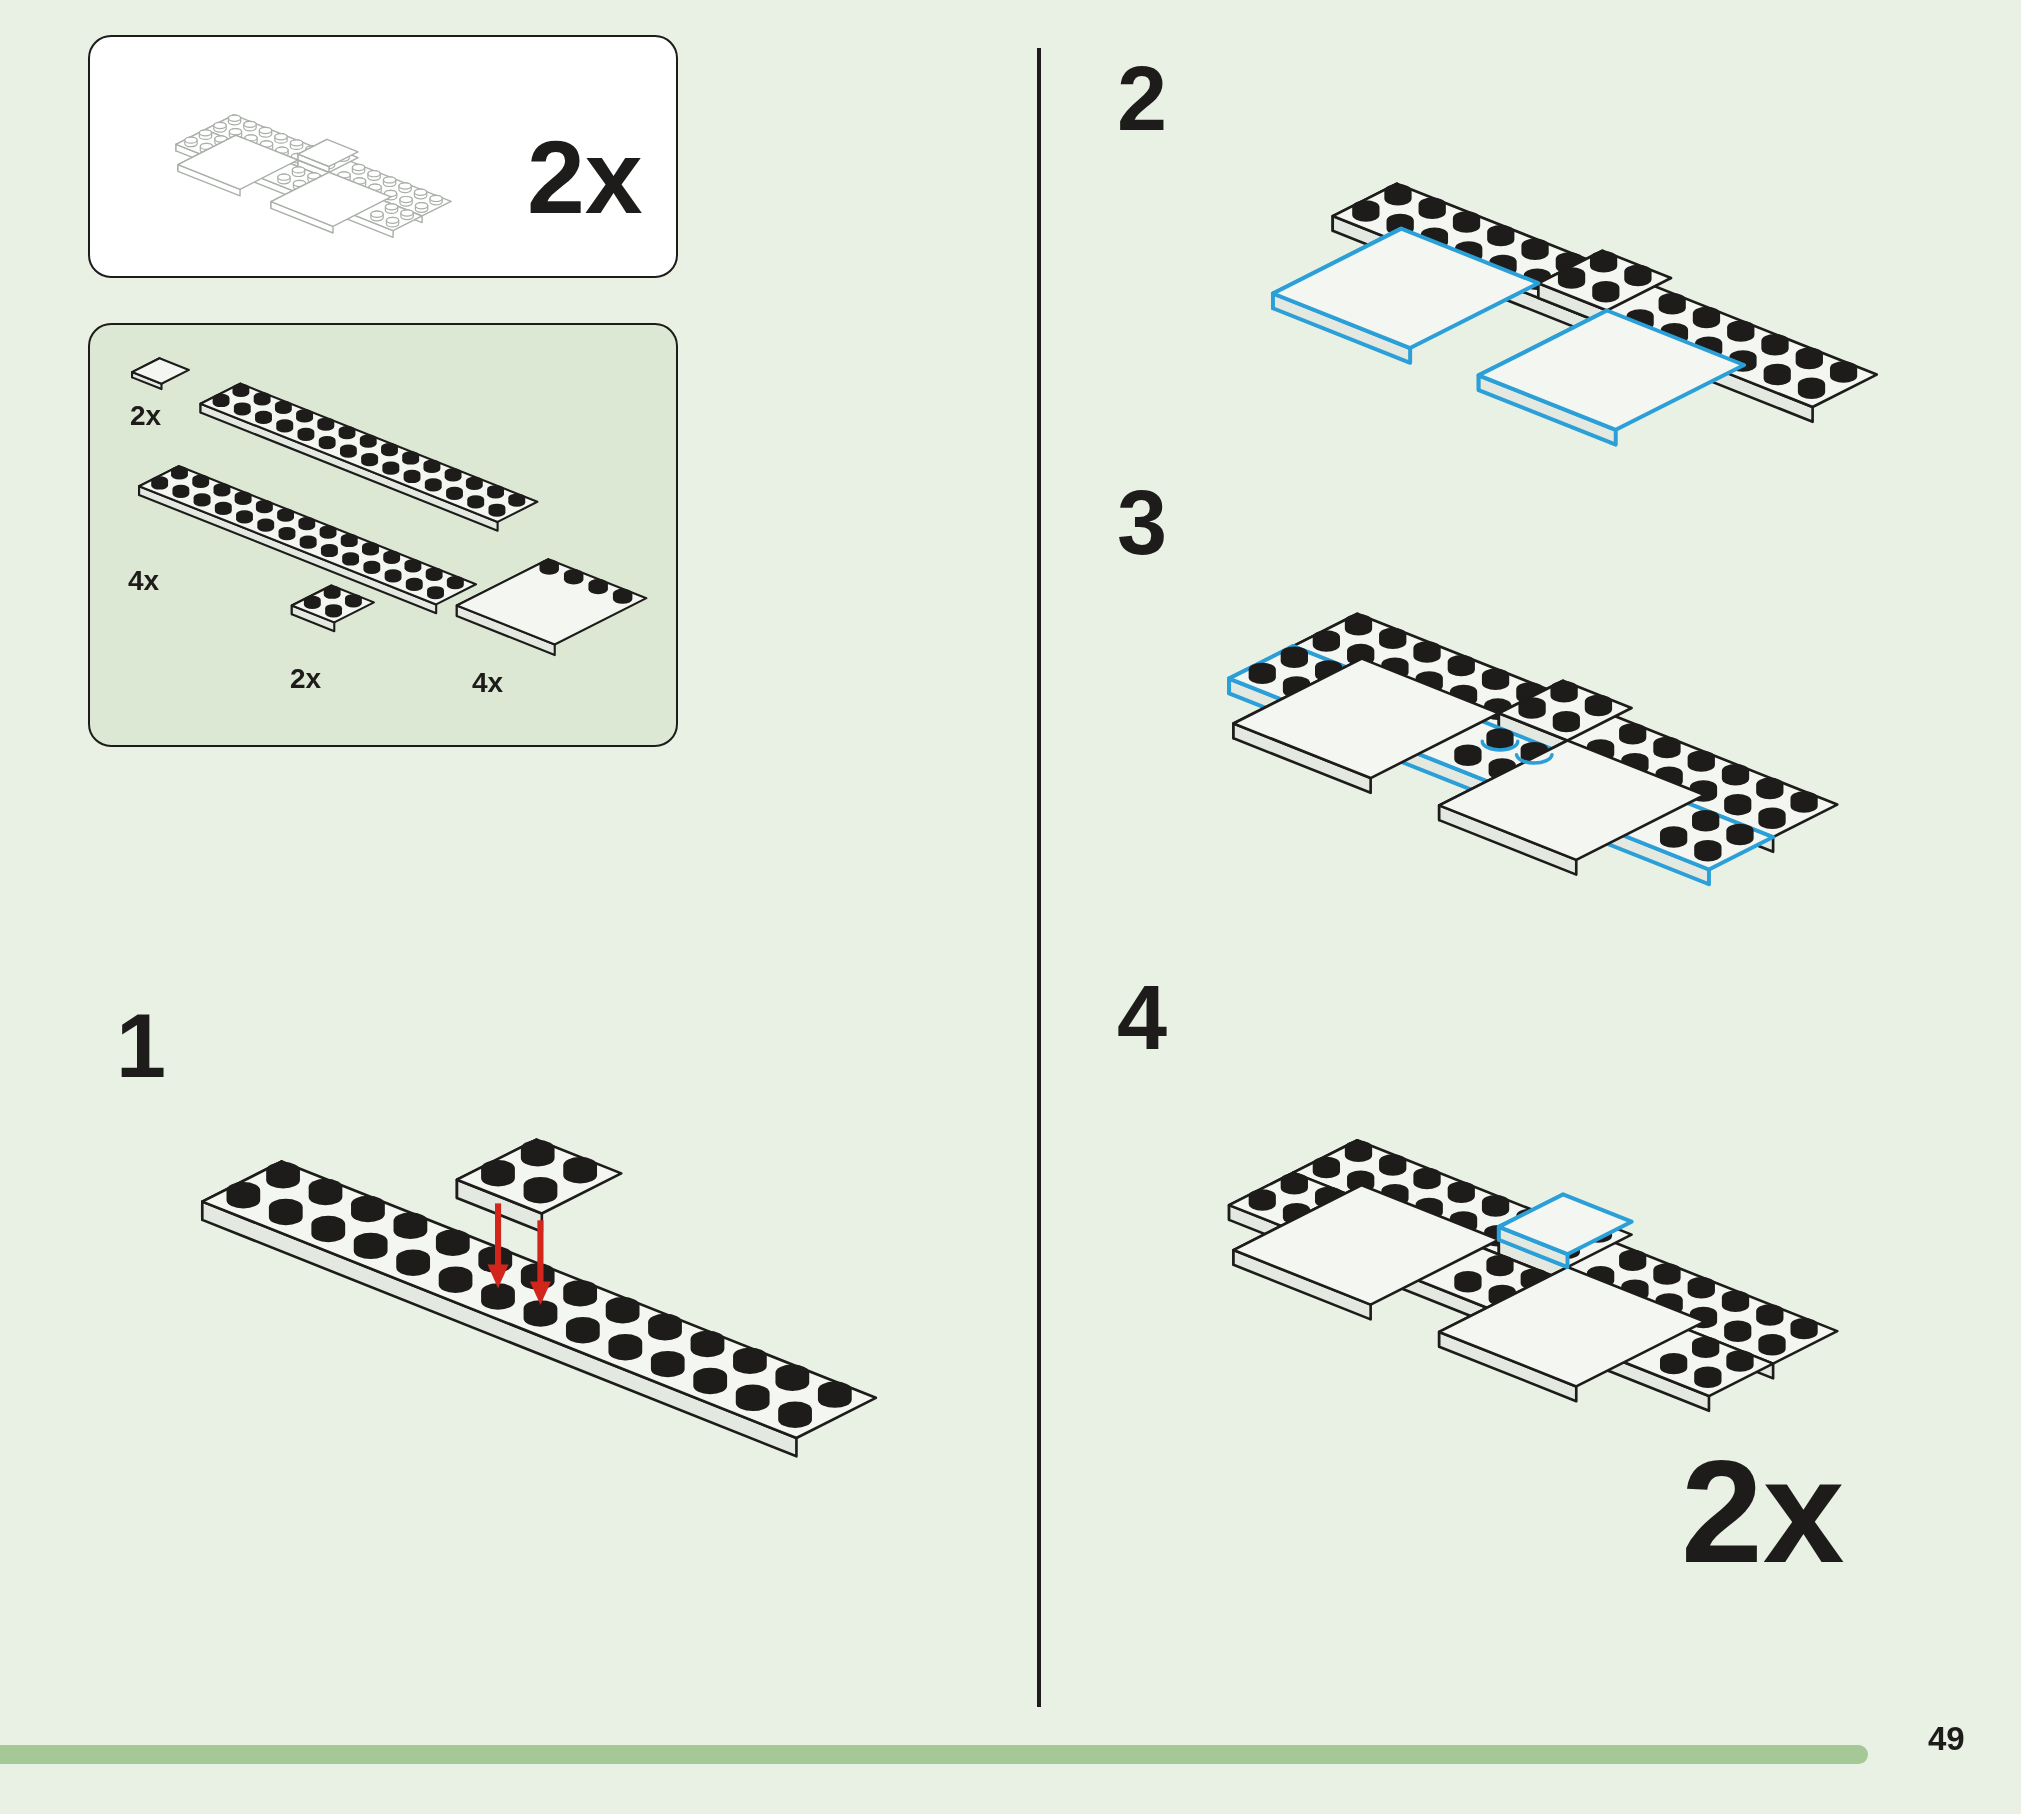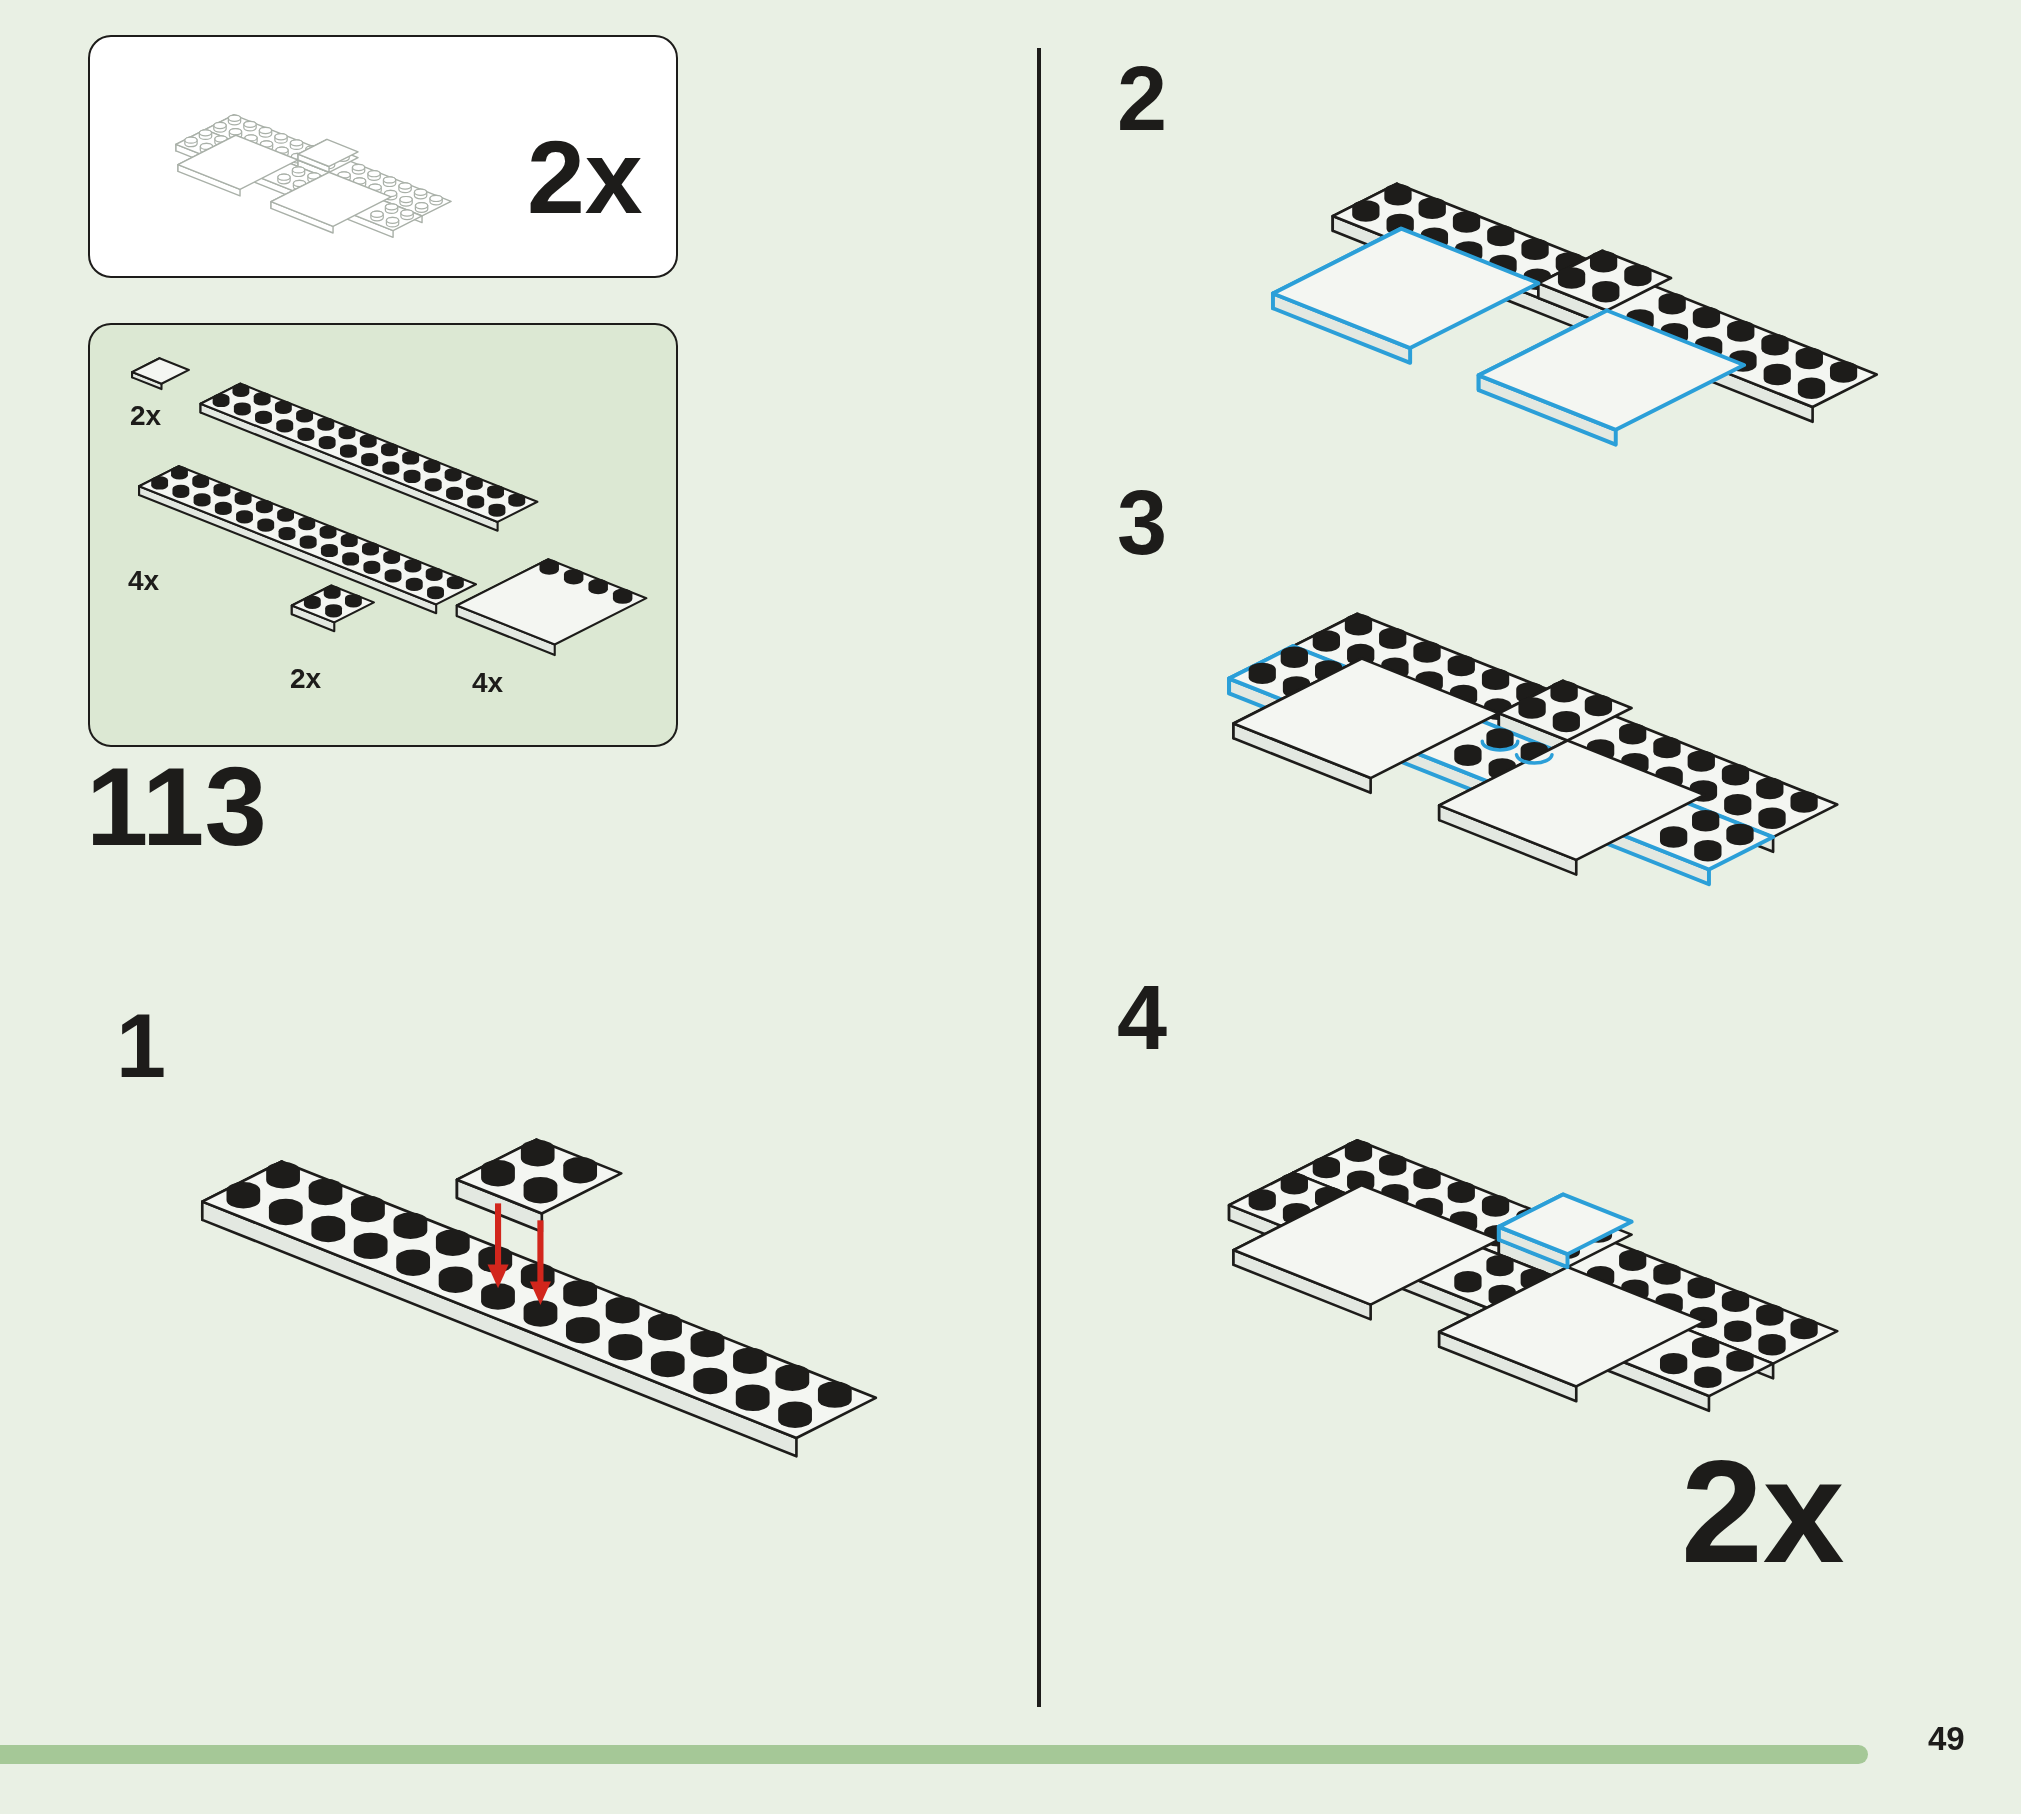--- a/index.html
+++ b/index.html
@@ -479,21 +479,20 @@
       </g>
   </svg>
 
   <div class="lbl qty-callout">2x</div>
 
   <div class="lbl part-qty" style="left:130px;top:402px">2x</div>
   <div class="lbl part-qty" style="left:128px;top:567px">4x</div>
   <div class="lbl part-qty" style="left:290px;top:665px">2x</div>
   <div class="lbl part-qty" style="left:472px;top:669px">4x</div>
 
-  <div class="lbl step-big">113</div>
 
   <div class="lbl sub" style="left:116px;top:1001px">1</div>
   <div class="lbl sub" style="left:1117px;top:54px">2</div>
   <div class="lbl sub" style="left:1117px;top:478px">3</div>
   <div class="lbl sub" style="left:1117px;top:973px">4</div>
 
   <div class="lbl final-qty">2x</div>
   <div class="lbl page-num">49</div>
 
 </div>

